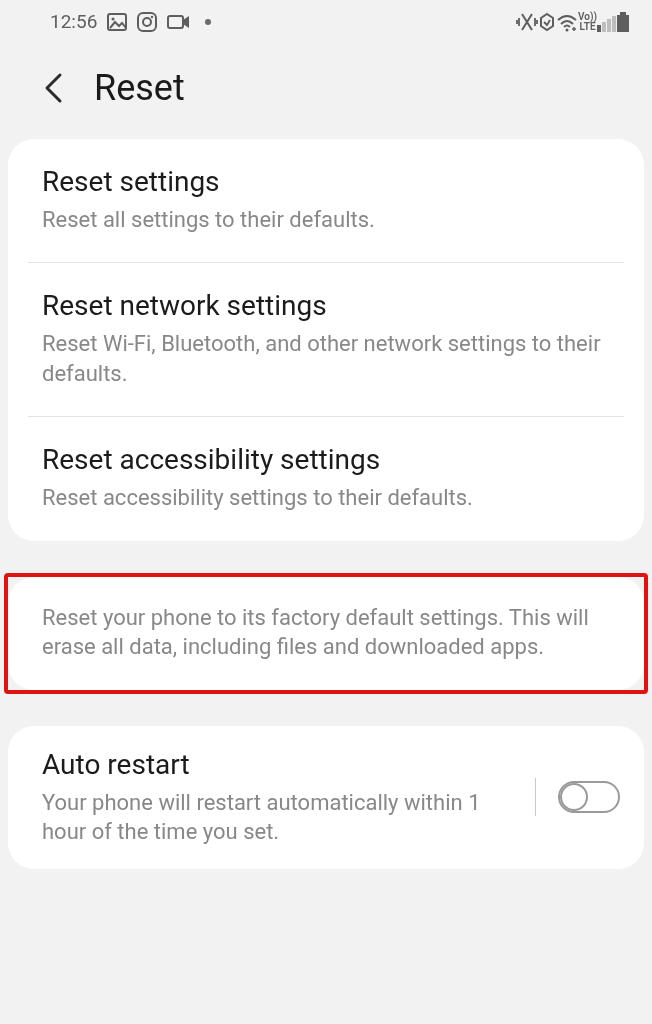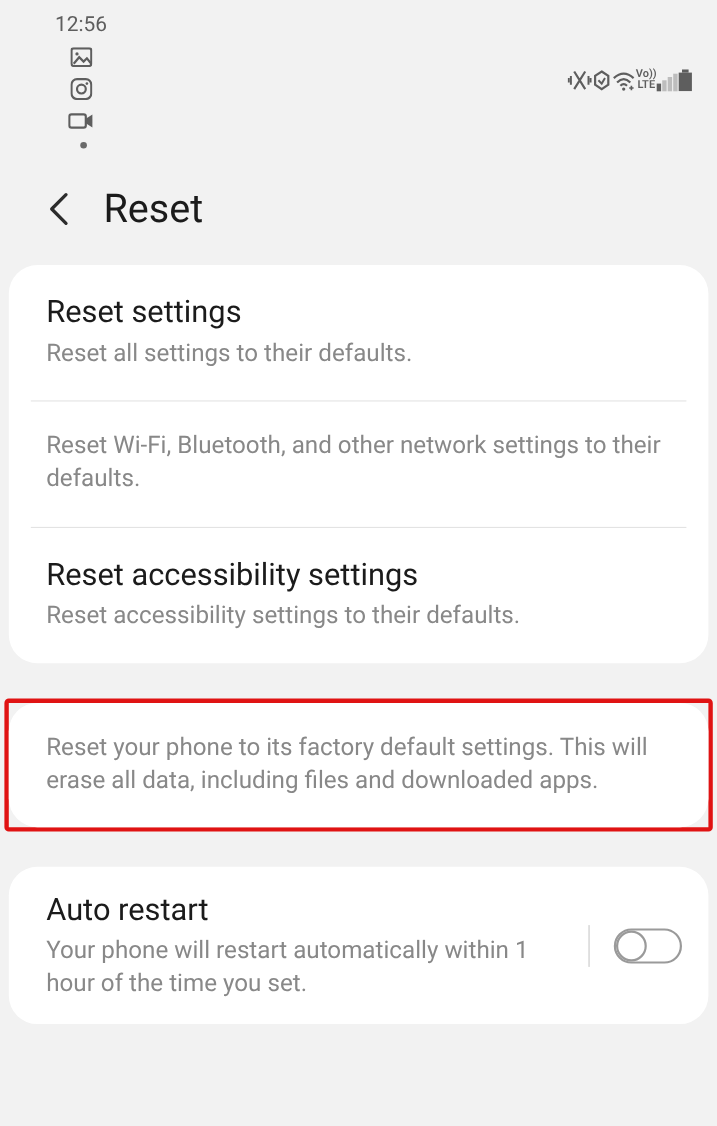--- a/index.html
+++ b/index.html
@@ -12,21 +12,21 @@
   color: #000;
 }
 .status-bar {
   display: flex;
   justify-content: space-between;
   align-items: center;
   padding: 10px 22px 6px 50px;
   font-size: 19px;
   color: #5e5e5e;
 }
-.status-left { display: flex; align-items: center; gap: 10px; flex-direction: column; }
+.status-left { display: flex; align-items: center; gap: 10px; }
 .status-right { display: flex; align-items: flex-end; }
 .status-right svg, .status-left svg { display: block; }
 .dot { width: 6px; height: 6px; background: #6a6a6a; border-radius: 50%; margin-left: 4px;}
 .header {
   display: flex;
   align-items: flex-end;
   padding: 28px 22px 30px 42px;
 }
 .back-chevron { margin-right: 30px; }
 .header-title {
@@ -190,20 +190,21 @@
   <span class="header-title">Reset</span>
 </div>
 
 <div class="card">
   <div class="item">
     <div class="item-title">Reset settings</div>
     <div class="item-desc">Reset all settings to their defaults.</div>
   </div>
   <div class="divider"></div>
   <div class="item">
+    <div class="item-title">Reset network settings</div>
     <div class="item-desc">Reset Wi-Fi, Bluetooth, and other network settings to their defaults.</div>
   </div>
   <div class="divider"></div>
   <div class="item">
     <div class="item-title">Reset accessibility settings</div>
     <div class="item-desc">Reset accessibility settings to their defaults.</div>
   </div>
 </div>
 
 <div class="highlight-wrapper">

